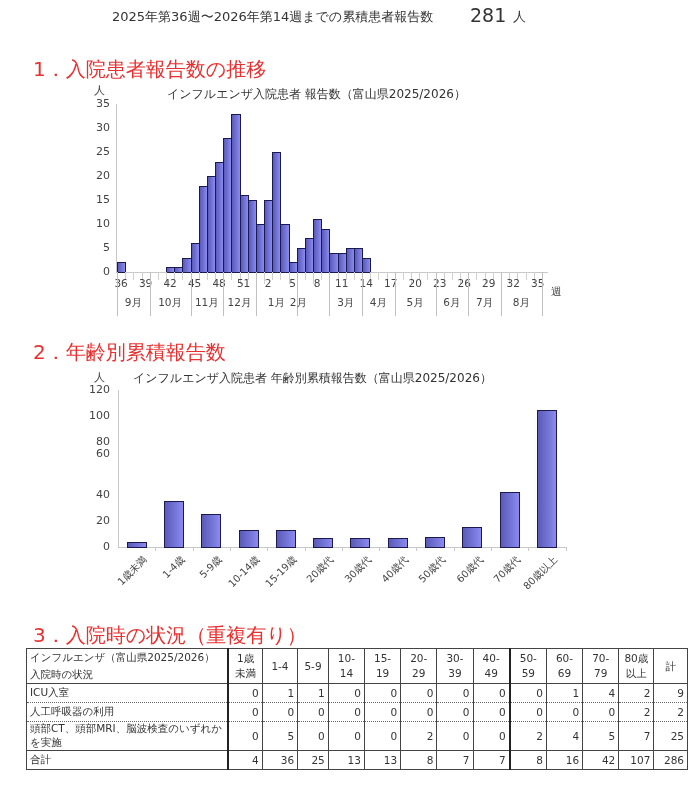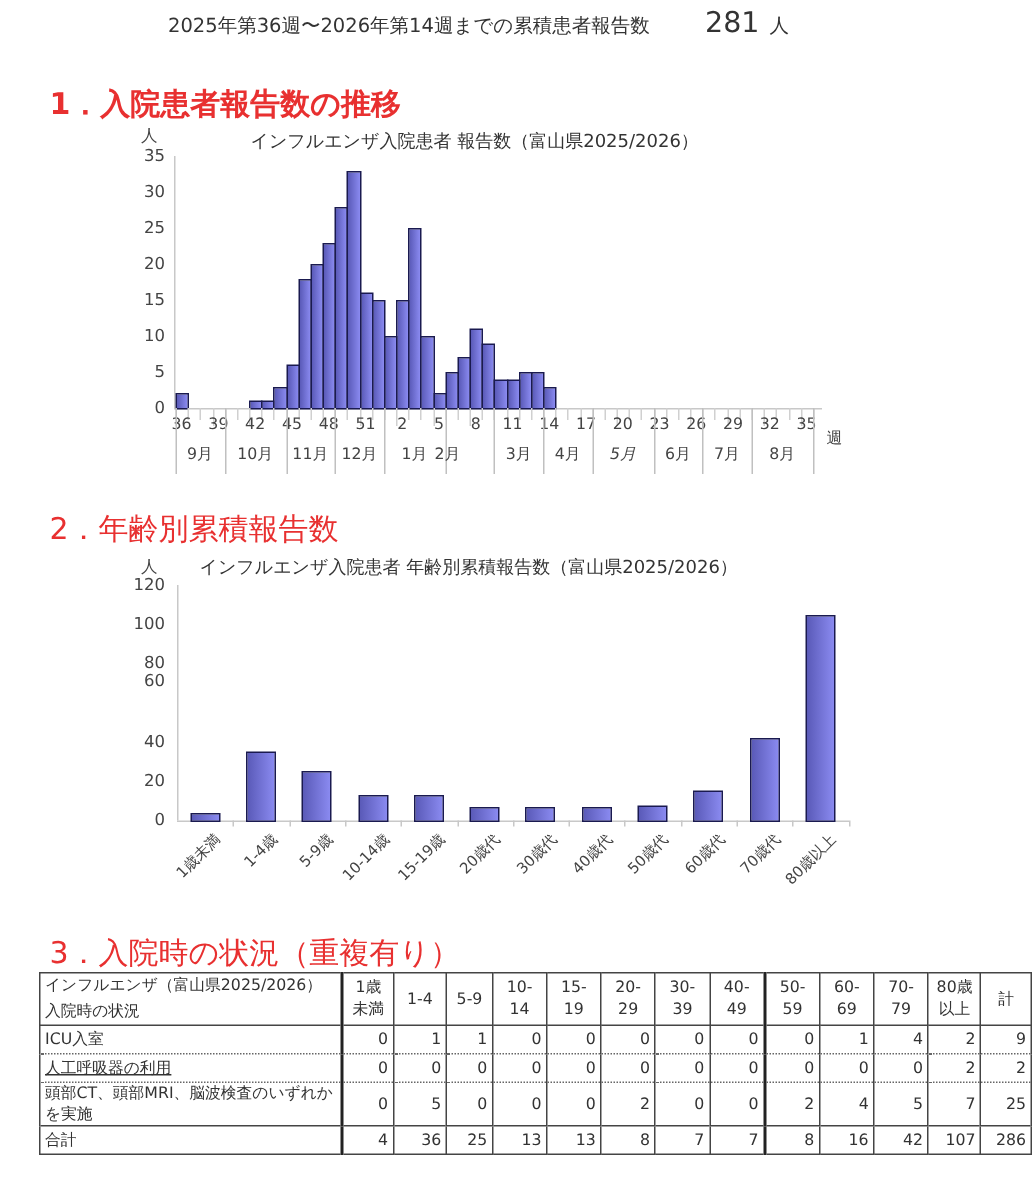--- a/index.html
+++ b/index.html
@@ -26,21 +26,21 @@
   table.status td.label { width:224px; }
   .thick-l { border-left:2px solid #222 !important;margin-left:48px; }
 </style>
 </head>
 <body>
 
 <div class="abs summary">2025年第36週〜2026年第14週までの累積患者報告数</div>
 <div class="abs summary-count">281</div>
 <div class="abs summary-unit">人</div>
 
-<div class="abs section-title" style="left:33px; top:56px;font-weight:bold;">1．入院患者報告数の推移</div>
+<div class="abs section-title" style="left:33px; top:56px;">1．入院患者報告数の推移</div>
 
 <div class="abs" id="chart1" style="left:0; top:80px; width:688px; height:250px;">
   <div class="abs chart-title" style="left:167px; top:6px;">インフルエンザ入院患者 報告数（富山県2025/2026）</div>
   <div class="abs yunit" style="left:94px; top:3px;">人</div>
   <div id="c1-yticks"></div>
   <div class="abs axis-line" style="left:116px; top:24px; width:1px; height:168px;"></div>
   <div class="abs axis-line" style="left:116px; top:192px; width:432px; height:1px;"></div>
   <div id="c1-bars"></div>
   <div id="c1-xticks"></div>
   <div id="c1-months"></div>
@@ -160,21 +160,21 @@
     <div class="abs month" style="left:223.20999999999998px; top:216px; width:32.68px;">12月</div>
     <div class="vline" style="left:255.89px; top:192px; height:44px; background:#c0c0c0;"></div>
     <div class="abs month" style="left:255.89px; top:216px; width:40.85px;">1月</div>
     <div class="vline" style="left:296.74px; top:192px; height:44px; background:#c0c0c0;"></div>
     <div class="abs month" style="left:282px; top:216px; width:32.68px;">2月</div>
     <div class="vline" style="left:329.41999999999996px; top:192px; height:44px; background:#c0c0c0;"></div>
     <div class="abs month" style="left:329.41999999999996px; top:216px; width:32.68px;">3月</div>
     <div class="vline" style="left:362.1px; top:192px; height:44px; background:#c0c0c0;"></div>
     <div class="abs month" style="left:362.1px; top:216px; width:32.68px;">4月</div>
     <div class="vline" style="left:394.78px; top:192px; height:44px; background:#c0c0c0;"></div>
-    <div class="abs month" style="left:394.78px; top:216px; width:40.85px;font-style:italic;">5月</div>
+    <div class="abs month" style="left:394.78px; top:216px; width:40.85px;">5月</div>
     <div class="vline" style="left:435.63px; top:192px; height:44px; background:#c0c0c0;"></div>
     <div class="abs month" style="left:435.63px; top:216px; width:32.68px;">6月</div>
     <div class="vline" style="left:468.31px; top:192px; height:44px; background:#c0c0c0;"></div>
     <div class="abs month" style="left:468.31px; top:216px; width:32.68px;">7月</div>
     <div class="vline" style="left:500.99px; top:192px; height:44px; background:#c0c0c0;"></div>
     <div class="abs month" style="left:500.99px; top:216px; width:40.85px;">8月</div>
     <div class="vline" style="left:541.8399999999999px; top:192px; height:44px; background:#c0c0c0;"></div>
   </div>
 
 <div class="abs section-title" style="left:33px; top:339px;">2．年齢別累積報告数</div>
@@ -296,21 +296,21 @@
         <td class="num" style="border-bottom: 1px dotted rgb(102, 102, 102);">0</td>
         <td class="num" style="border-bottom: 1px dotted rgb(102, 102, 102);">0</td>
         <td class="num" style="border-bottom: 1px dotted rgb(102, 102, 102);">0</td>
         <td class="num thick-l" style="border-bottom: 1px dotted rgb(102, 102, 102);">0</td>
         <td class="num" style="border-bottom: 1px dotted rgb(102, 102, 102);">1</td>
         <td class="num" style="border-bottom: 1px dotted rgb(102, 102, 102);">4</td>
         <td class="num" style="border-bottom: 1px dotted rgb(102, 102, 102);">2</td>
         <td class="num" style="border-bottom: 1px dotted rgb(102, 102, 102);">9</td>
       </tr>
       <tr class="dotted">
-        <td class="label" style="border-bottom: 1px dotted rgb(102, 102, 102); border-top: 1px dotted rgb(102, 102, 102); border-right: 2px solid rgb(34, 34, 34); text-decoration: underline;">人工呼吸器の利用</td>
+        <td class="label" style="border-bottom: 1px dotted rgb(102, 102, 102); border-top: 1px dotted rgb(102, 102, 102); border-right: 2px solid rgb(34, 34, 34);">人工呼吸器の利用</td>
         <td class="num" style="border-bottom: 1px dotted rgb(102, 102, 102); border-top: 1px dotted rgb(102, 102, 102);">0</td>
         <td class="num" style="border-bottom: 1px dotted rgb(102, 102, 102); border-top: 1px dotted rgb(102, 102, 102);">0</td>
         <td class="num" style="border-bottom: 1px dotted rgb(102, 102, 102); border-top: 1px dotted rgb(102, 102, 102);">0</td>
         <td class="num" style="border-bottom: 1px dotted rgb(102, 102, 102); border-top: 1px dotted rgb(102, 102, 102);">0</td>
         <td class="num" style="border-bottom: 1px dotted rgb(102, 102, 102); border-top: 1px dotted rgb(102, 102, 102);">0</td>
         <td class="num" style="border-bottom: 1px dotted rgb(102, 102, 102); border-top: 1px dotted rgb(102, 102, 102);">0</td>
         <td class="num" style="border-bottom: 1px dotted rgb(102, 102, 102); border-top: 1px dotted rgb(102, 102, 102);">0</td>
         <td class="num" style="border-bottom: 1px dotted rgb(102, 102, 102); border-top: 1px dotted rgb(102, 102, 102);">0</td>
         <td class="num thick-l" style="border-bottom: 1px dotted rgb(102, 102, 102); border-top: 1px dotted rgb(102, 102, 102);">0</td>
         <td class="num" style="border-bottom: 1px dotted rgb(102, 102, 102); border-top: 1px dotted rgb(102, 102, 102);">0</td>

